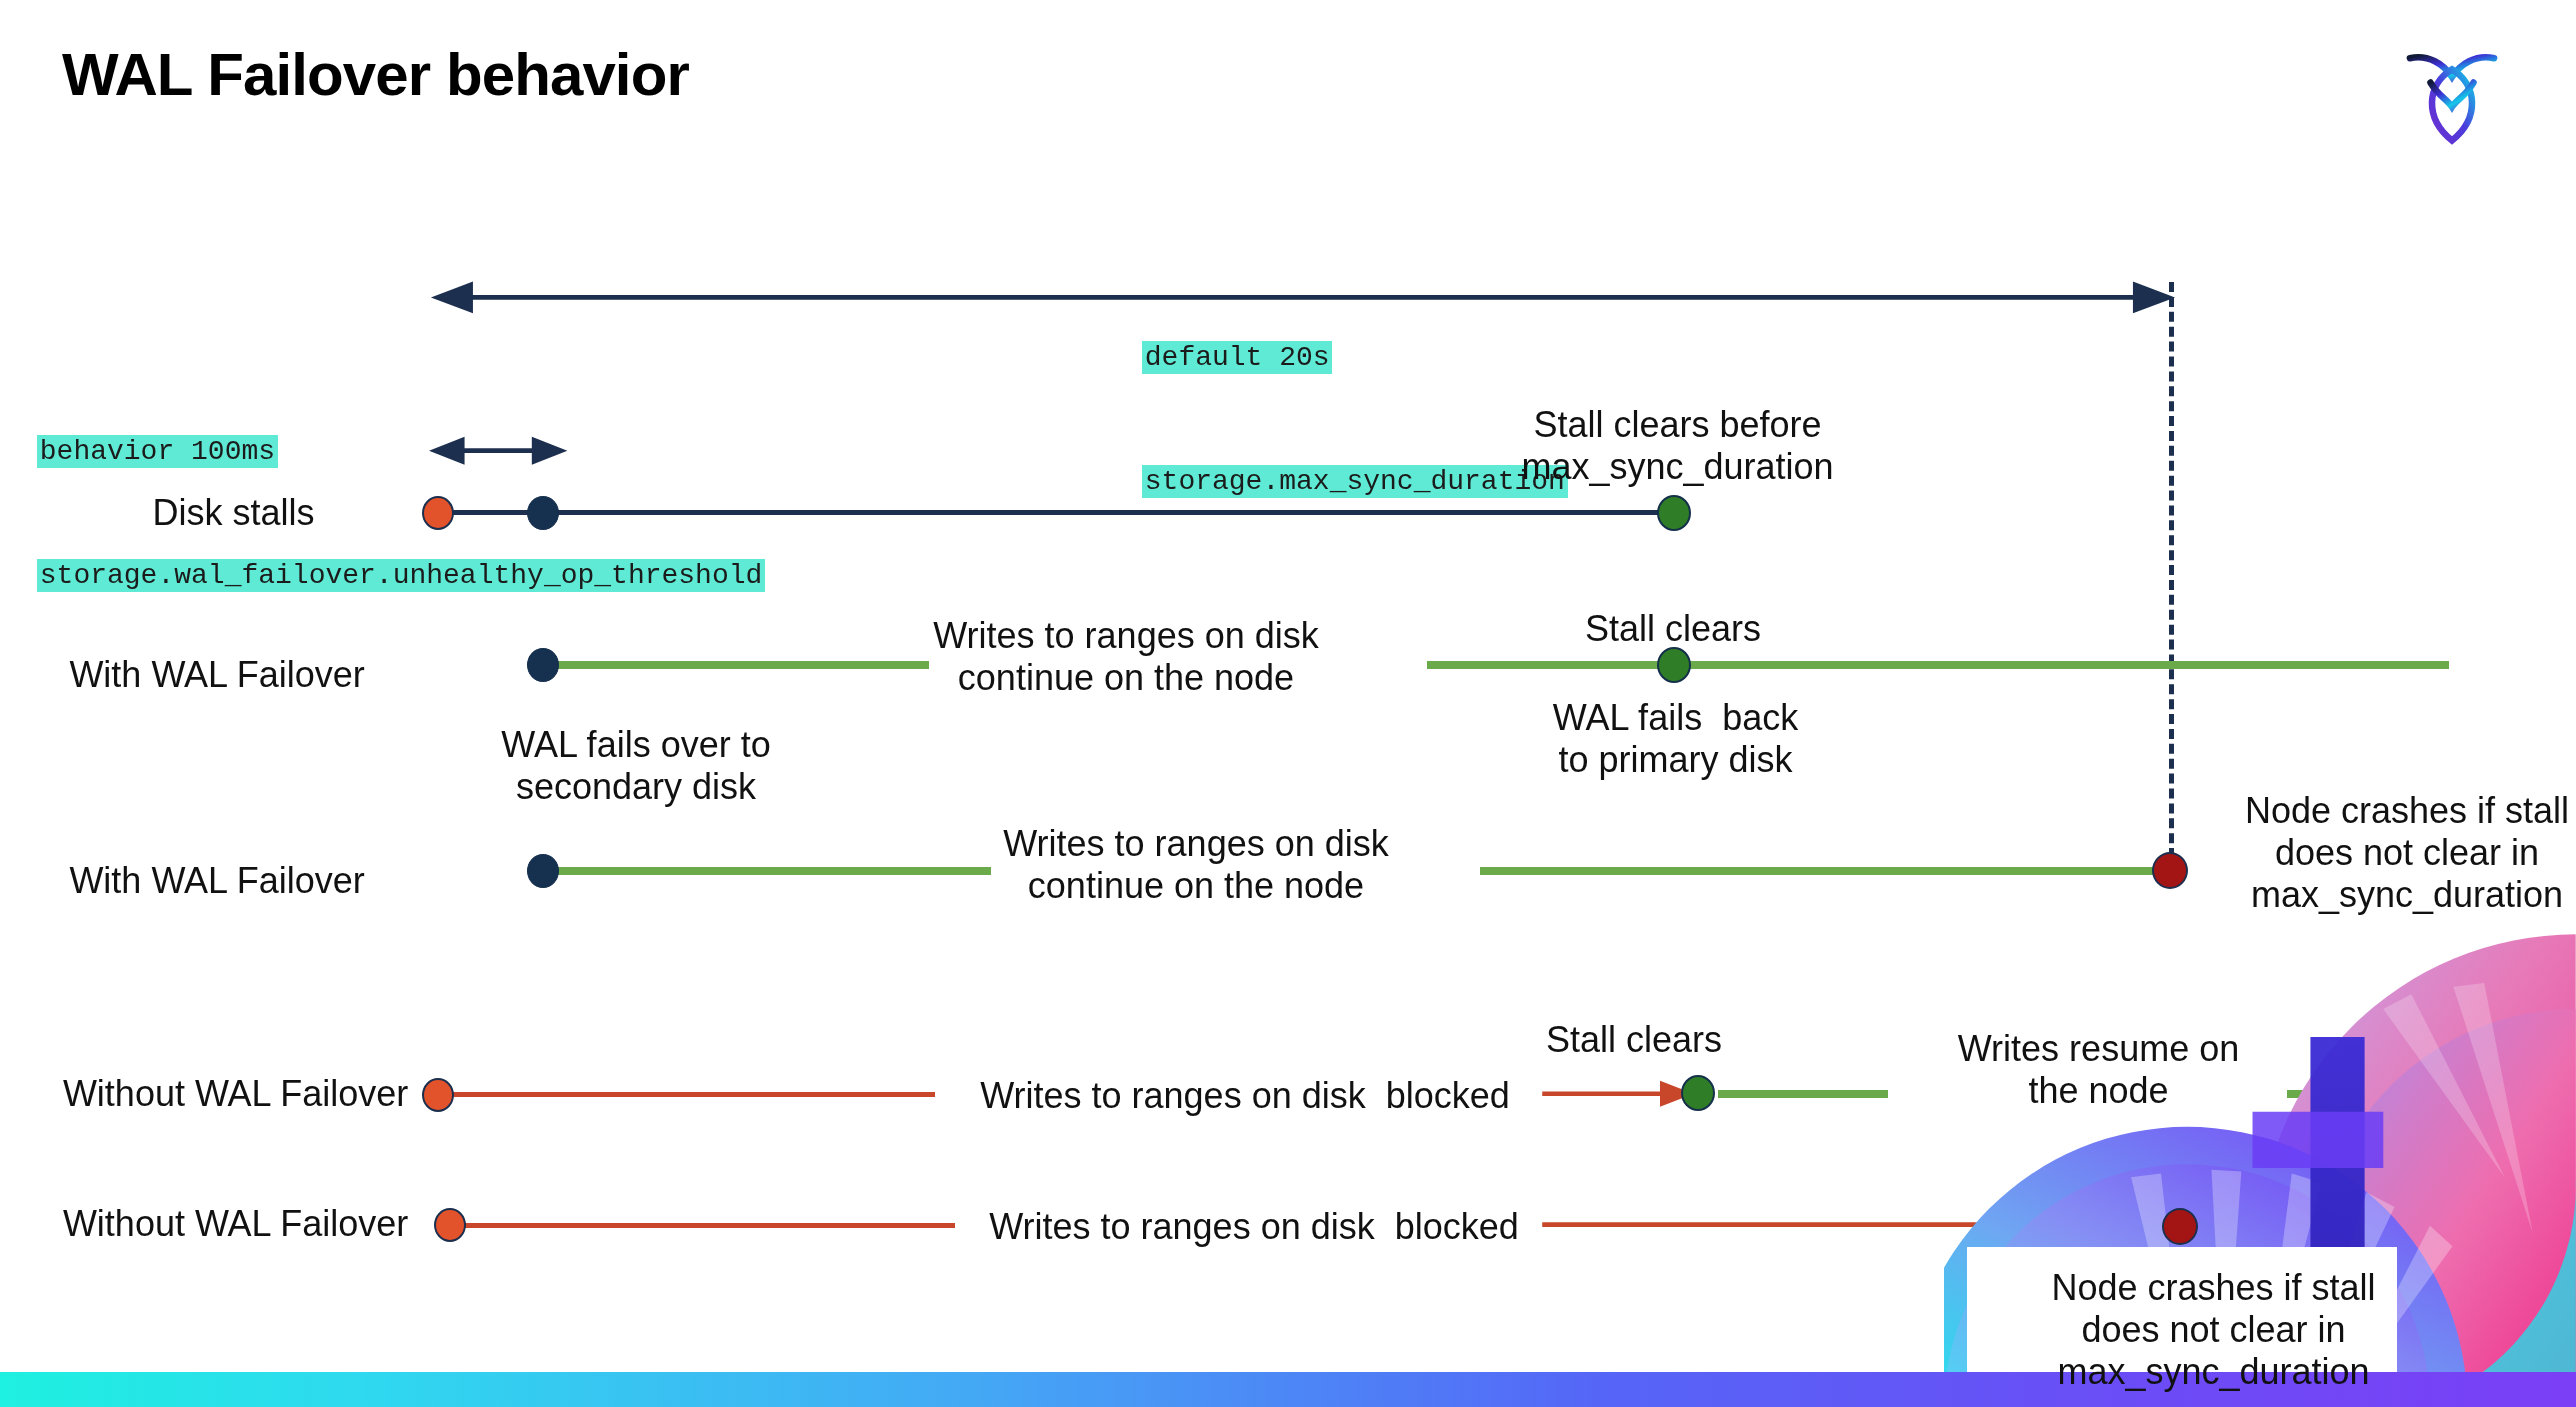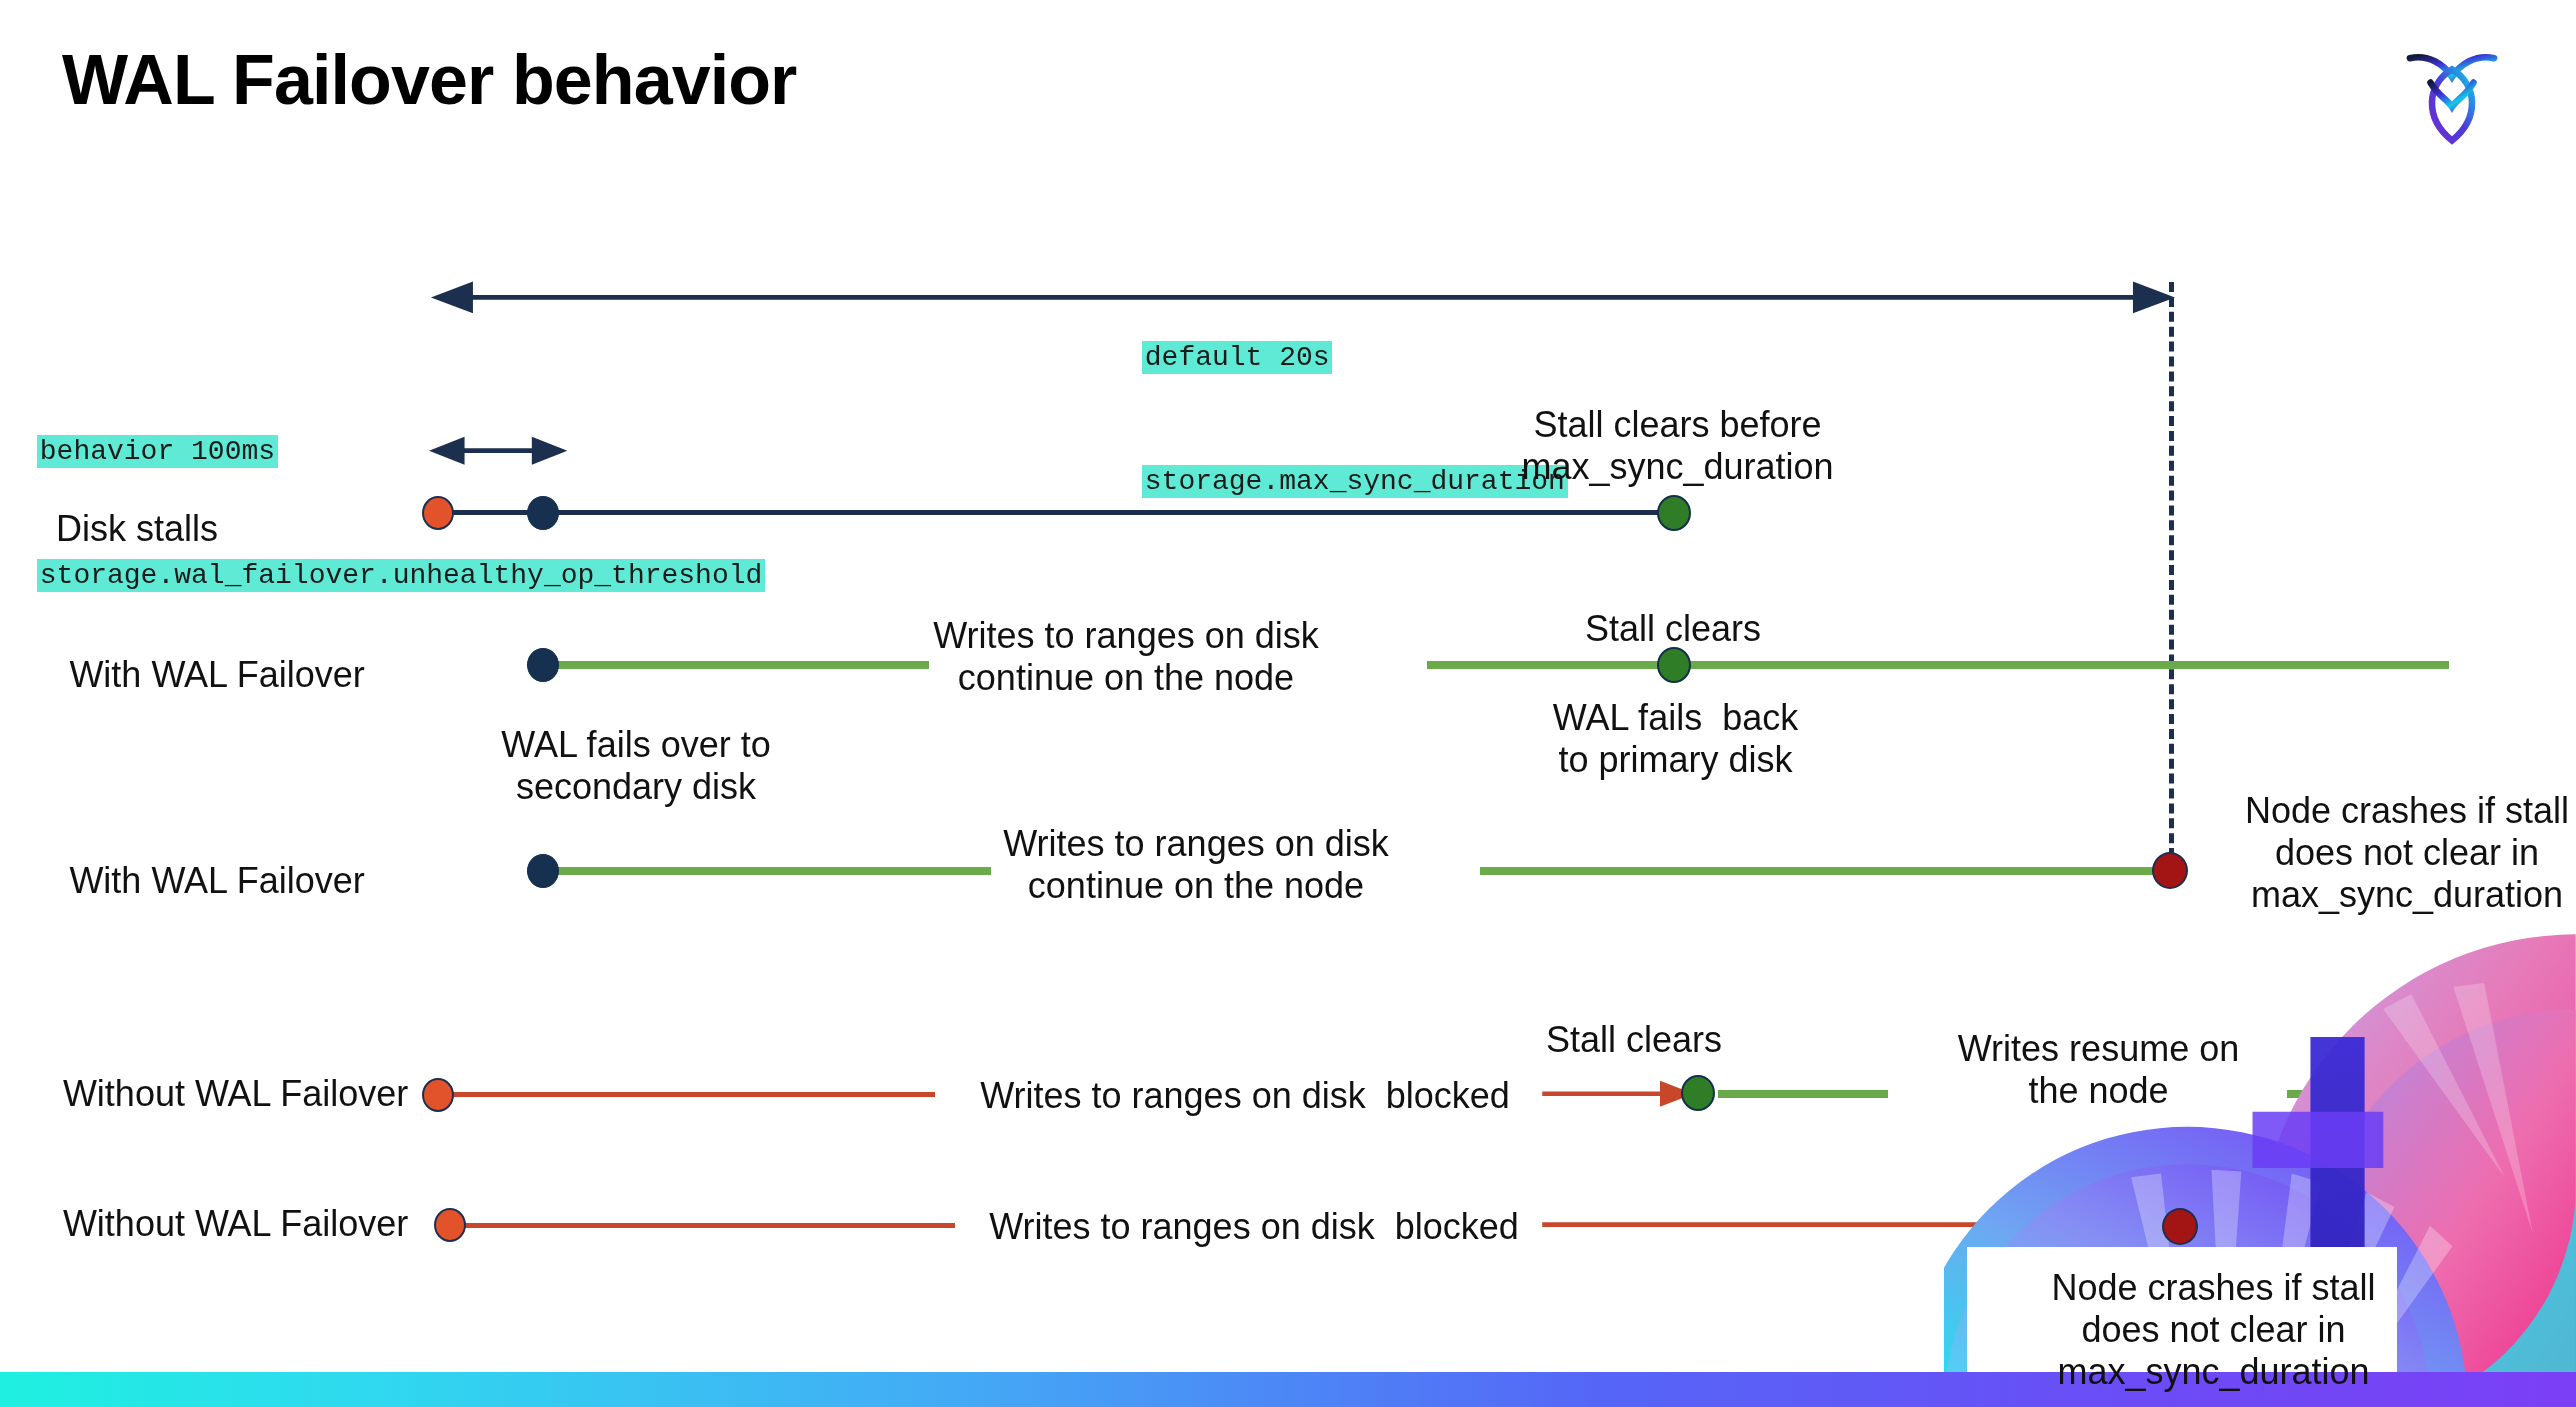--- a/index.html
+++ b/index.html
@@ -6,40 +6,40 @@
   body{
     width:2576px;height:1408px;position:relative;overflow:hidden;
     font-family:"Liberation Sans", sans-serif;
     color:#000000;
   }
   .stage{position:absolute;inset:0;}
 
   
   #page-title{
     position:absolute;left:62px;top:45px;
-    font-size:70px;font-weight:bold;letter-spacing:-0.9px;
+    font-size:60px;font-weight:bold;letter-spacing:-0.9px;
     line-height:1.0;color:#000;white-space:nowrap;
   }
 
   
   #brand-logo{position:absolute;left:2393px;top:32px;width:118px;height:116px;}
 
   
   .mono{
     font-family:"Liberation Mono", monospace;
     font-size:28px;line-height:1.48;color:#1b1b1b;
     position:absolute;white-space:pre;
   }
   .mono span{background:#5eead4;padding:0.9px 2.8px;}
 
   
   .lbl{position:absolute;font-size:36px;line-height:1.17;color:#111;white-space:pre;}
   .lbl.c{text-align:center;}
   .lbl.l{text-align:center;}
-  .lbl.r{text-align:left;margin-top:16px;}
+  .lbl.r{text-align:center;}
 
   
   .seg{position:absolute;height:5.6px;border-radius:0;}
   .seg.navy{background:#1c2f4e;height:4.7px;}
   .seg.green{background:#6aaa4a;height:8.4px;}
   .seg.red{background:#c8472a;height:4.7px;}
 
   
   .dot{position:absolute;border-radius:50%;box-sizing:border-box;}
   .dot.navy{background:#16304f;border:1.9px solid #16304f;}

